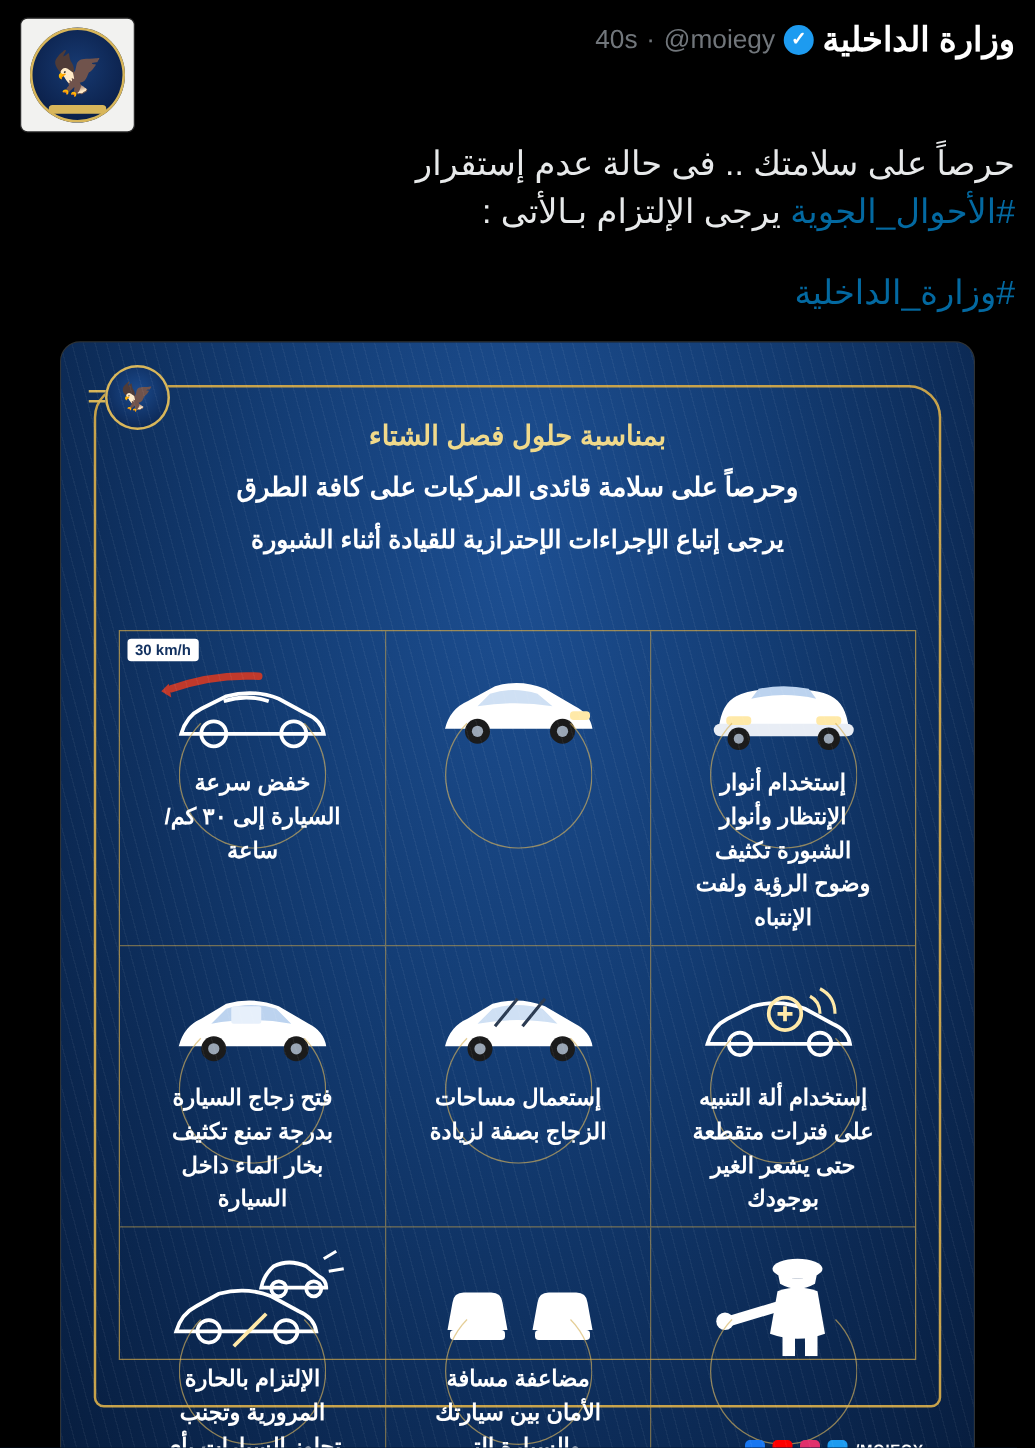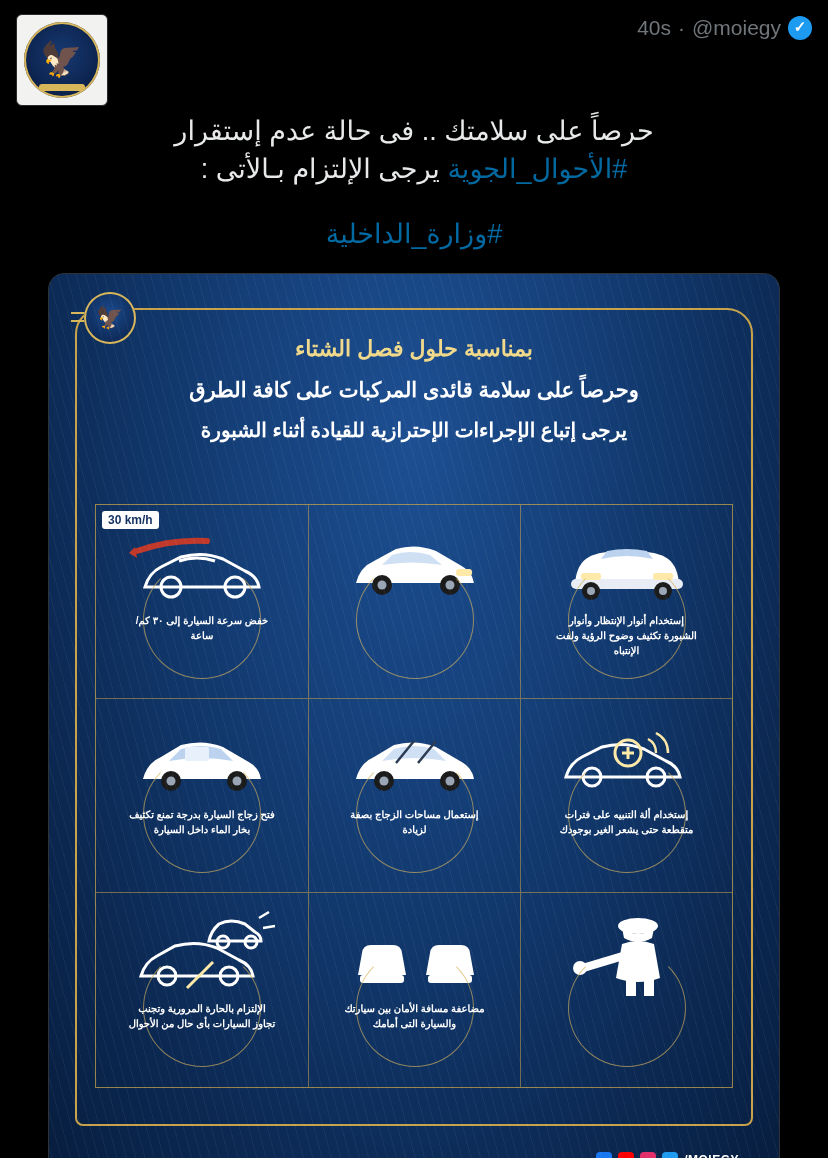--- a/index.html
+++ b/index.html
@@ -107,21 +107,21 @@
     color: #ffffff;
   }
 
   
   .tweet-text {
     padding: 2px 16px 0 16px;
     margin-top: 4px;
     font-size: 27px;
     line-height: 1.42;
     color: #e7e9ea;
-    text-align: center;
+    text-align: right;
     direction: rtl;
   }
   .tweet-text .line { display: block; }
   .hashtag { color: #0369a1; }
   .tweet-text .gap { display: block; height: 26px; }
 
   
   .media-card {
     margin: 20px 48px 0 48px;
     border-radius: 16px;
@@ -245,21 +245,21 @@
     border-radius: 50%;
     border: 1px solid rgba(214,178,92,0.65);
     border-top-color: transparent;
     pointer-events: none;
   }
   .cap {
     position: relative;
     z-index: 2;
     margin-top: 2px;
     color: #ffffff;
-    font-size: 10px;
+    font-size: 18px;
     line-height: 1.5;
     text-align: center;
     direction: rtl;
     max-width: 150px;
     font-weight: bold;
   }
   .speed-badge {
     position: absolute;
     top: 6px; left: 6px;
     background: #ffffff;
@@ -303,20 +303,21 @@
 
   <div class="x-logo">
     <svg viewBox="0 0 24 24" width="34" height="34" aria-hidden="true">
       <path fill="currentColor" d="M18.244 2.25h3.308l-7.227 8.26 8.502 11.24H16.17l-5.214-6.817L4.99 21.75H1.68l7.73-8.835L1.254 2.25H8.08l4.713 6.231zm-1.161 17.52h1.833L7.084 4.126H5.117z"></path>
     </svg>
   </div>
 
   <div class="tweet-header">
     <div class="head-right">
       <div class="name-row">
+        <span class="display-name">وزارة الداخلية</span>
         <span class="verified"></span>
         <span class="handle">@moiegy</span>
         <span class="dot-time">·</span>
         <span class="dot-time">40s</span>
       </div>
     </div>
     <div class="avatar">
       <div class="emblem"></div>
       <div class="eagle">🦅</div>
       <div class="eagle-base"></div>

